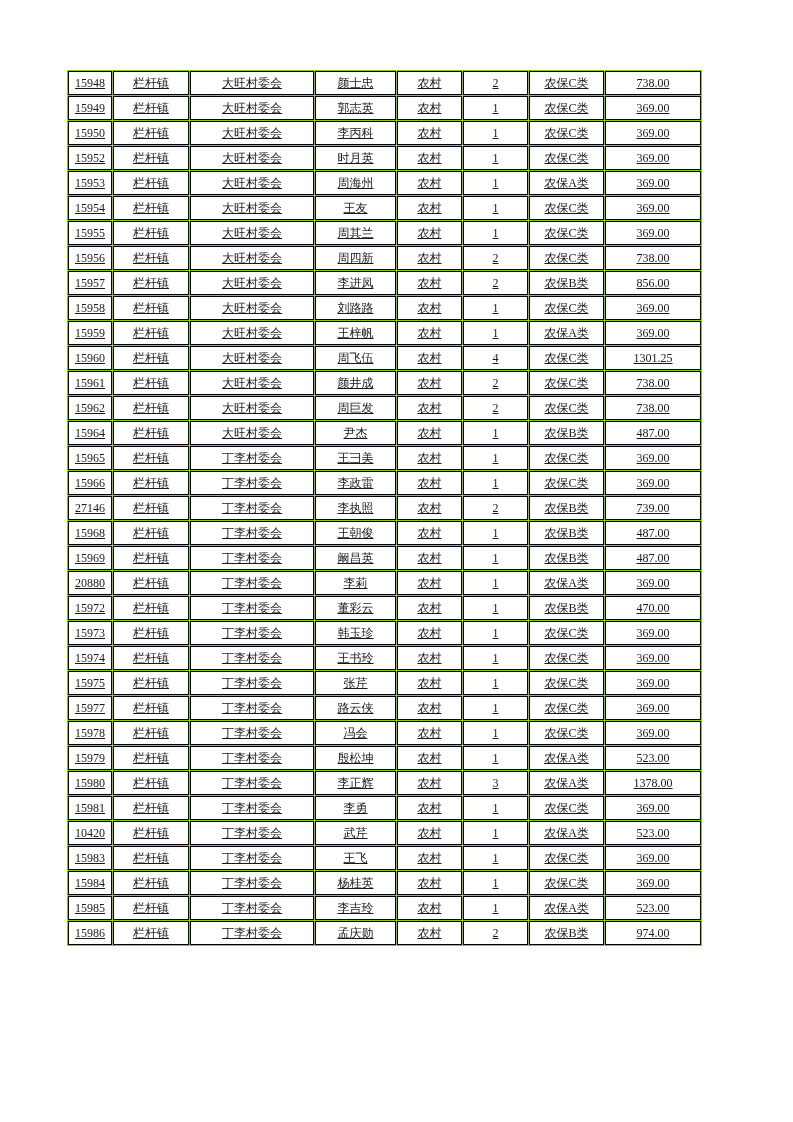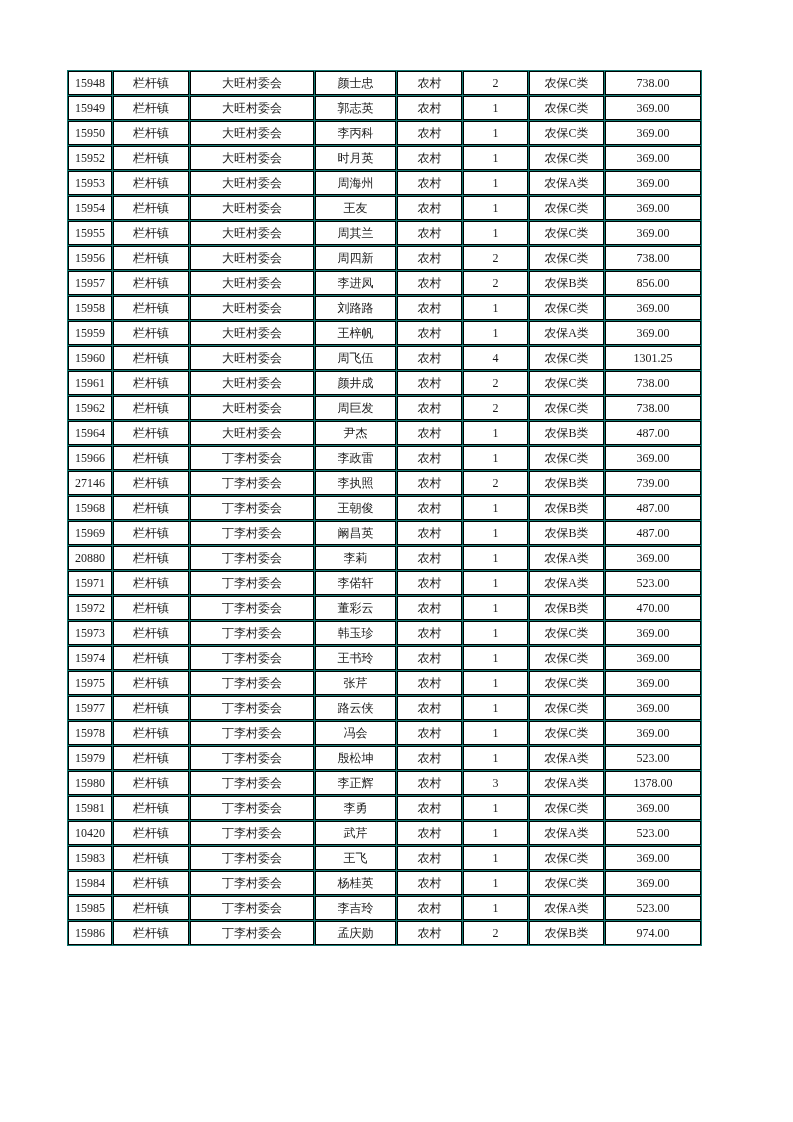--- a/index.html
+++ b/index.html
@@ -17,21 +17,22 @@
     color: #1a1a1a;
   }
   table.data-table {
     position: absolute;
     left: 67px;
     top: 70px;
     width: 626px;
     table-layout: fixed;
     border-collapse: separate;
     border-spacing: 1px 1px; 
-    background: #0f766e;
+    background: #84cc16;
+    text-decoration: underline;
   }
   table.data-table td {
     border: 1px solid #000000;
     height: 22px;
     line-height: 22px;
     padding: 0 2px;
     font-size: 12px;
     text-align: center;
     white-space: nowrap;
     overflow: hidden;
@@ -207,20 +208,30 @@
           <td>15964</td>
           <td>栏杆镇</td>
           <td>大旺村委会</td>
           <td>尹杰</td>
           <td>农村</td>
           <td>1</td>
           <td>农保B类</td>
           <td>487.00</td>
         </tr>
         <tr>
+          <td>15965</td>
+          <td>栏杆镇</td>
+          <td>丁李村委会</td>
+          <td>王彐美</td>
+          <td>农村</td>
+          <td>1</td>
+          <td>农保C类</td>
+          <td>369.00</td>
+        </tr>
+        <tr>
           <td>15966</td>
           <td>栏杆镇</td>
           <td>丁李村委会</td>
           <td>李政雷</td>
           <td>农村</td>
           <td>1</td>
           <td>农保C类</td>
           <td>369.00</td>
         </tr>
         <tr>
@@ -255,30 +266,20 @@
         </tr>
         <tr>
           <td>20880</td>
           <td>栏杆镇</td>
           <td>丁李村委会</td>
           <td>李莉</td>
           <td>农村</td>
           <td>1</td>
           <td>农保A类</td>
           <td>369.00</td>
-        </tr>
-        <tr>
-          <td>15971</td>
-          <td>栏杆镇</td>
-          <td>丁李村委会</td>
-          <td>李偌轩</td>
-          <td>农村</td>
-          <td>1</td>
-          <td>农保A类</td>
-          <td>523.00</td>
         </tr>
         <tr>
           <td>15972</td>
           <td>栏杆镇</td>
           <td>丁李村委会</td>
           <td>董彩云</td>
           <td>农村</td>
           <td>1</td>
           <td>农保B类</td>
           <td>470.00</td>

